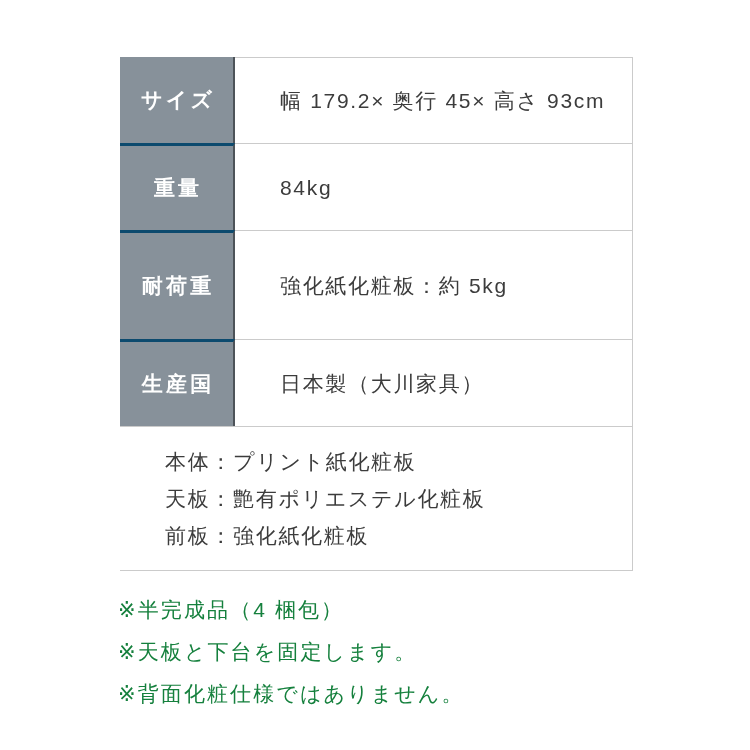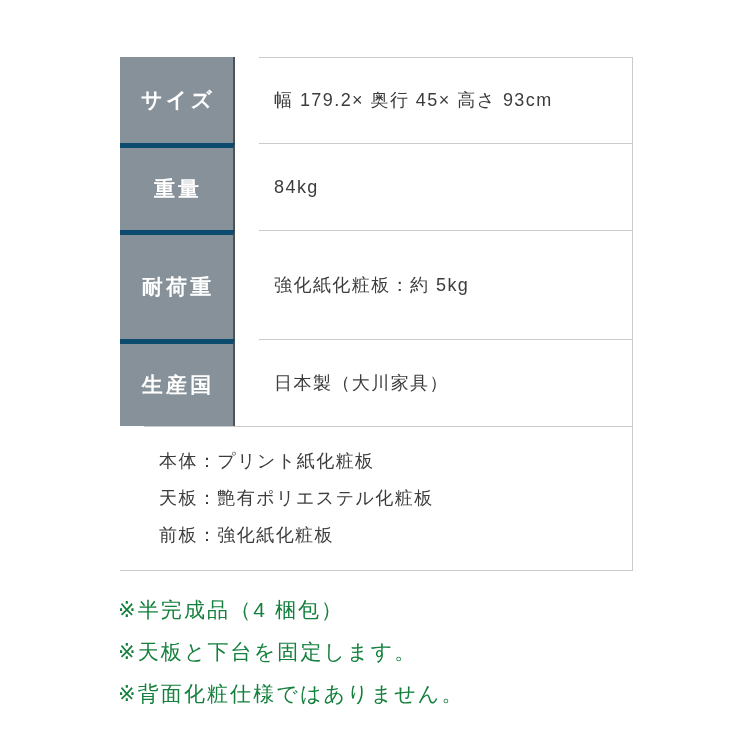--- a/index.html
+++ b/index.html
@@ -41,40 +41,39 @@
     background: #87919a;
     color: #ffffff;
     font-size: 21px;
     font-weight: 600;
     letter-spacing: 0.15em;
     display: flex;
     align-items: center;
     justify-content: center;
     text-indent: 0.15em; 
     border-right: 2px solid #4d5359;
-    border-top: 5px solid #0c4a6e;
+    border-top: 3px solid #0c4a6e;
   }
   .spec-row:first-child .spec-th {
     border-top: none;
   }
   .spec-td {
     flex: 1 1 auto;
     box-sizing: border-box;
     background: #ffffff;
     color: #3c3c3c;
-    font-size: 18px;
+    font-size: 21px;
     letter-spacing: 0.08em;
     display: flex;
     flex-direction: column;
     justify-content: center;
-    padding-left: 15px;
+    padding-left: 45px;
     padding-right: 10px;
     border-top: 1px solid #cbcbcb;
     border-right: 1px solid #cbcbcb;
-    margin-left: 24px;
   }
   .spec-line {
     line-height: 37px;
     white-space: nowrap;
   }
   .notes {
     position: absolute;
     left: 118px;
     top: 589px;
     color: #15803d;

